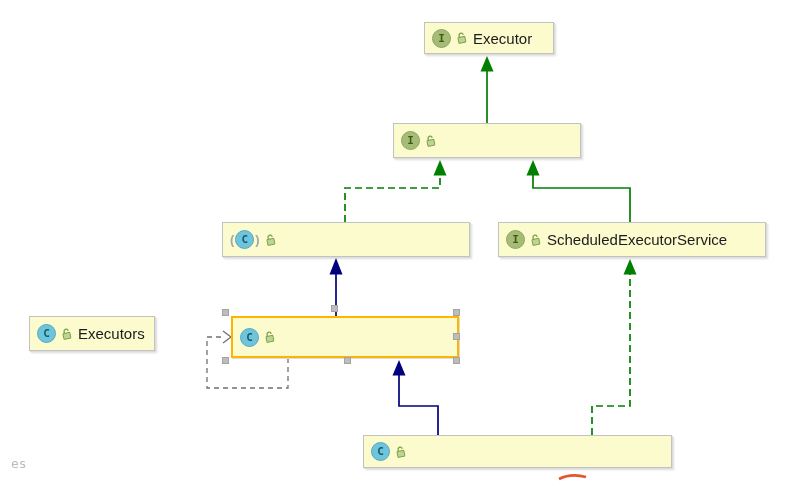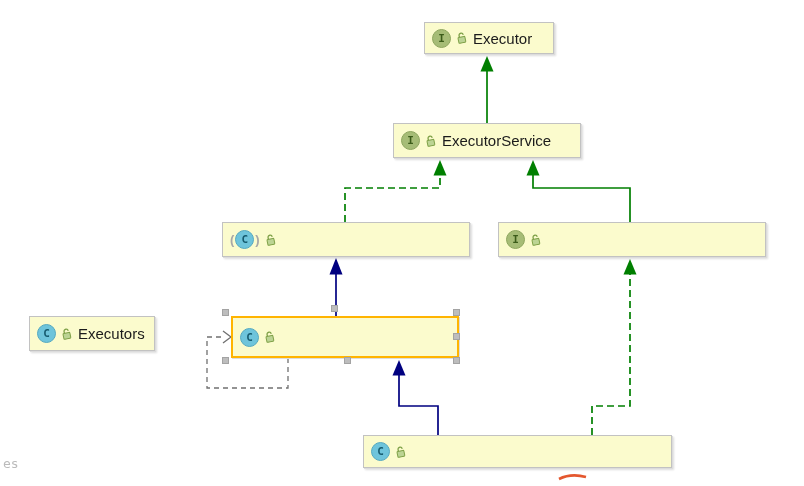--- a/index.html
+++ b/index.html
@@ -28,21 +28,21 @@
   .class-icon{background:#6EC4DB;border:1px solid #55A9C1;color:#175C70;}
   .abstract-wrap{position:relative;display:inline-flex;align-items:center;}
   .abstract-wrap::before,.abstract-wrap::after{
     color:#A7A7A7;font-size:13px;font-weight:bold;line-height:17px;
   }
   .abstract-wrap::before{content:"(";margin-right:1px;}
   .abstract-wrap::after{content:")";margin-left:1px;}
   .lock-icon{display:inline-flex;margin-left:4px;flex:0 0 auto;transform:rotate(-12deg);}
   .handle{position:absolute;width:7px;height:7px;background:#BDBDBD;border:1px solid #A3A3A3;box-sizing:border-box;}
   .stray-text{
-    position:absolute;left:3px;top:456px;color:#BBBBBB;
+    position:absolute;left:11px;top:456px;color:#BBBBBB;
     font-family:"DejaVu Sans Mono",monospace;font-size:13px;
   }
 </style>
 </head>
 <body>
 
 <div class="canvas">
 
   <svg class="edges" width="804" height="486" viewBox="0 0 804 486">
 
@@ -96,21 +96,20 @@
   </div>
 
   <div class="node" style="left:393px;top:123px;width:188px;height:35px">
     <span class="circle-icon iface-icon">I</span>
     <span class="lock-icon">
       <svg width="12" height="12" viewBox="0 0 12 12">
           <rect x="3" y="5" width="7" height="6" rx="1" fill="#BCD494" stroke="#7FA148" stroke-width="1"></rect>
           <path d="M4.6 5 V3.4 A2.1 2.1 0 0 1 8.8 3.4" fill="none" stroke="#7FA148" stroke-width="1.3"></path>
         </svg>
     </span>
-    <span class="label">ExecutorService</span>
   </div>
 
   <div class="node" style="left:222px;top:222px;width:248px;height:35px">
     <span class="abstract-wrap">
       <span class="circle-icon class-icon">C</span>
     </span>
     <span class="lock-icon">
       <svg width="12" height="12" viewBox="0 0 12 12">
           <rect x="3" y="5" width="7" height="6" rx="1" fill="#BCD494" stroke="#7FA148" stroke-width="1"></rect>
           <path d="M4.6 5 V3.4 A2.1 2.1 0 0 1 8.8 3.4" fill="none" stroke="#7FA148" stroke-width="1.3"></path>
@@ -119,20 +118,21 @@
   </div>
 
   <div class="node" style="left:498px;top:222px;width:268px;height:35px">
     <span class="circle-icon iface-icon">I</span>
     <span class="lock-icon">
       <svg width="12" height="12" viewBox="0 0 12 12">
           <rect x="3" y="5" width="7" height="6" rx="1" fill="#BCD494" stroke="#7FA148" stroke-width="1"></rect>
           <path d="M4.6 5 V3.4 A2.1 2.1 0 0 1 8.8 3.4" fill="none" stroke="#7FA148" stroke-width="1.3"></path>
         </svg>
     </span>
+    <span class="label">ScheduledExecutorService</span>
   </div>
 
   <div class="node" style="left:29px;top:316px;width:126px;height:35px">
     <span class="circle-icon class-icon">C</span>
     <span class="lock-icon">
       <svg width="12" height="12" viewBox="0 0 12 12">
           <rect x="3" y="5" width="7" height="6" rx="1" fill="#BCD494" stroke="#7FA148" stroke-width="1"></rect>
           <path d="M4.6 5 V3.4 A2.1 2.1 0 0 1 8.8 3.4" fill="none" stroke="#7FA148" stroke-width="1.3"></path>
         </svg>
     </span>

